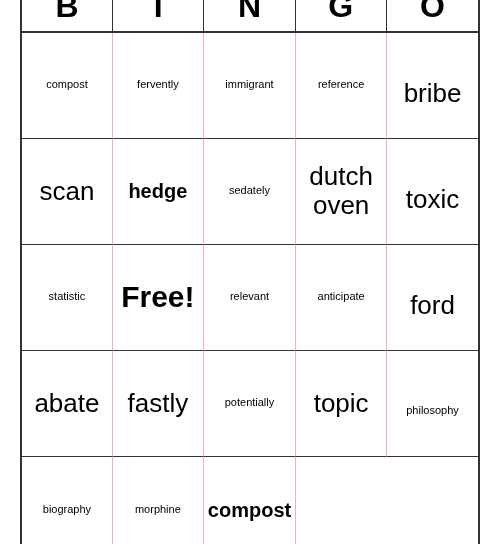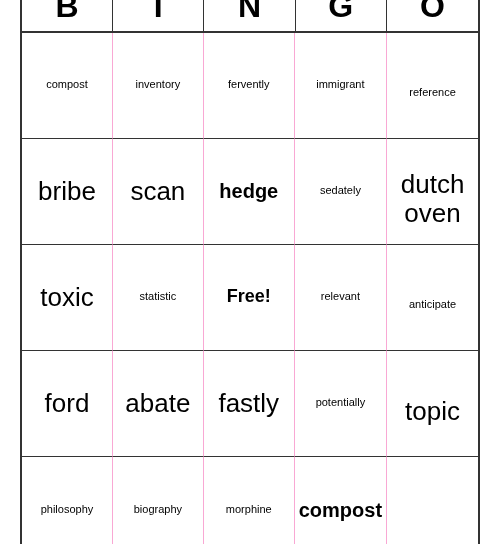--- a/index.html
+++ b/index.html
@@ -77,21 +77,21 @@
       font-weight: normal;
       line-height: 1.1;
     }
 
     .cell-text.medium {
       font-size: 20px;
       font-weight: bold;
     }
 
     .cell-text.free {
-      font-size: 18px;
+      font-size: 30px;
       font-weight: bold;
     }
 
     .cell-text.small {
       font-size: 11px;
     }
   </style>
 </head>
 <body>
 
@@ -99,23 +99,20 @@
   <div class="bingo-header">
   <div class="header-cell">B</div>
       <div class="header-cell">I</div>
       <div class="header-cell">N</div>
       <div class="header-cell">G</div>
       <div class="header-cell">O</div>
     </div>
   <div class="bingo-grid">
   <div class="bingo-cell">
         <span class="cell-text small">compost</span>
-      </div>
-      <div class="bingo-cell">
-        <span class="cell-text small">inventory</span>
       </div>
       <div class="bingo-cell">
         <span class="cell-text small">fervently</span>
       </div>
       <div class="bingo-cell">
         <span class="cell-text small">immigrant</span>
       </div>
       <div class="bingo-cell">
         <span class="cell-text small">reference</span>
       </div>

